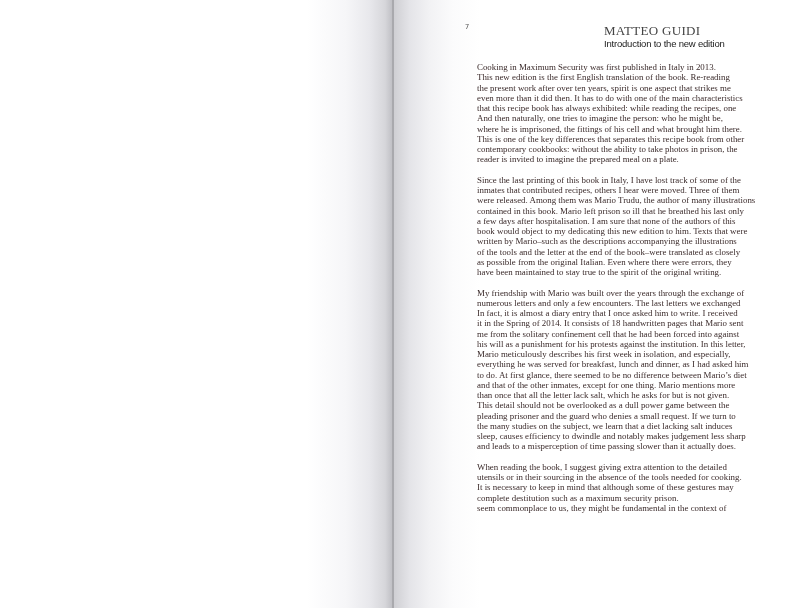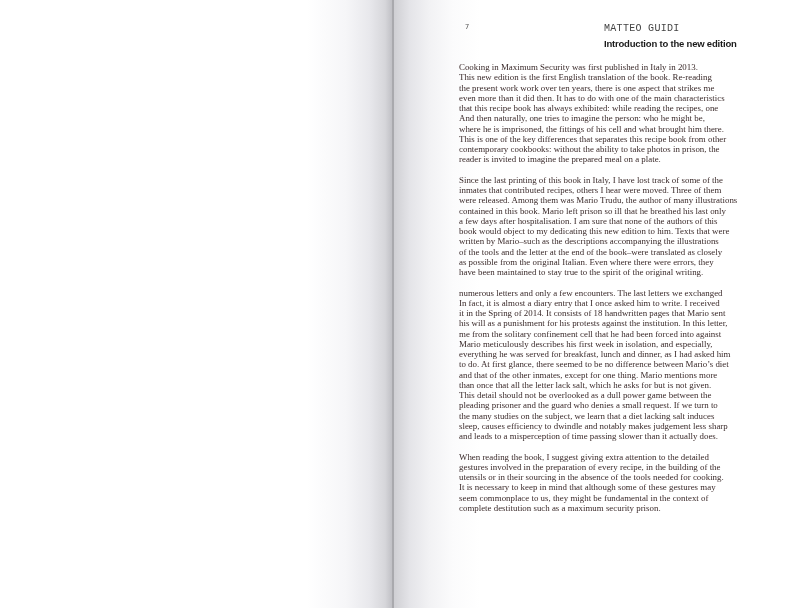--- a/index.html
+++ b/index.html
@@ -19,52 +19,52 @@
   .page-right {
     position: absolute; left: 394px; top: 0; width: 393px; height: 608px;
     background: linear-gradient(to right, #cfcfd3 0%, #e4e4e8 4%, #f2f2f4 9%, #fbfbfc 15%, #ffffff 22%, #ffffff 100%);
   }
   .folio {
     position: absolute; left: 465px; top: 23px;
     font-family: "DejaVu Sans Mono", monospace; font-size: 7px; color: #555;
   }
   .author {
     position: absolute; left: 604px; top: 23px;
-    font-family: Liberation Mono, monospace; font-size: 10px; letter-spacing: 0.3px; color: #444;
+    font-family: Liberation Serif, serif; font-size: 13px; letter-spacing: 0.3px; color: #444;
   }
   .chapter-title {
     position: absolute; left: 604px; top: 38px; margin: 0;
-    font-family: "Liberation Sans", sans-serif; font-size: 9.5px; font-weight: bold;
+    font-family: "Liberation Sans", sans-serif; font-size: 9.5px; font-weight: normal;
     color: #1a1a1a; letter-spacing: -0.2px;
   }
   .body-text {
     position: absolute; left: 459px; top: 62px; width: 280px;
     font-family: "Liberation Serif", serif; font-size: 8.9px; line-height: 10.25px;
     color: #3b2b2b; white-space: nowrap;
   }
   .body-text p { margin: 0 0 10.25px 0; }
-  .body-text .ln { display: block; }
+  .body-text .ln { display: block; margin-left: 18px; }
 </style>
 </head>
 <body>
 
 <div class="spread">
   <div class="page-left"></div>
   <div class="gutter"></div>
   <div class="page-right"></div>
 
   <span class="folio">7</span>
   <span class="author">MATTEO GUIDI</span>
   <h1 class="chapter-title">Introduction to the new edition</h1>
 
   <div class="body-text">
     <p>
       <span class="ln">Cooking in Maximum Security was first published in Italy in 2013.</span>
       <span class="ln">This new edition is the first English translation of the book. Re-reading</span>
-      <span class="ln">the present work work over ten years, there is one aspect that strikes me</span>
+      <span class="ln">the present work after over ten years, spirit is one aspect that strikes me</span>
       <span class="ln">even more than it did then. It has to do with one of the main characteristics</span>
       <span class="ln">that this recipe book has always exhibited: while reading the recipes, one</span>
       <span class="ln">And then naturally, one tries to imagine the person: who he might be,</span>
       <span class="ln">where he is imprisoned, the fittings of his cell and what brought him there.</span>
       <span class="ln">This is one of the key differences that separates this recipe book from other</span>
       <span class="ln">contemporary cookbooks: without the ability to take photos in prison, the</span>
       <span class="ln">reader is invited to imagine the prepared meal on a plate.</span>
     </p>
     <p>
       <span class="ln">Since the last printing of this book in Italy, I have lost track of some of the</span>
@@ -72,38 +72,38 @@
       <span class="ln">were released. Among them was Mario Trudu, the author of many illustrations</span>
       <span class="ln">contained in this book. Mario left prison so ill that he breathed his last only</span>
       <span class="ln">a few days after hospitalisation. I am sure that none of the authors of this</span>
       <span class="ln">book would object to my dedicating this new edition to him. Texts that were</span>
       <span class="ln">written by Mario–such as the descriptions accompanying the illustrations</span>
       <span class="ln">of the tools and the letter at the end of the book–were translated as closely</span>
       <span class="ln">as possible from the original Italian. Even where there were errors, they</span>
       <span class="ln">have been maintained to stay true to the spirit of the original writing.</span>
     </p>
     <p>
+      <span class="ln">My friendship with Mario was built over the years through the exchange of</span>
       <span class="ln">numerous letters and only a few encounters. The last letters we exchanged</span>
       <span class="ln">In fact, it is almost a diary entry that I once asked him to write. I received</span>
       <span class="ln">it in the Spring of 2014. It consists of 18 handwritten pages that Mario sent</span>
+      <span class="ln">me from the solitary confinement cell that he had been forced into against</span>
       <span class="ln">his will as a punishment for his protests against the institution. In this letter,</span>
-      <span class="ln">me from the solitary confinement cell that he had been forced into against</span>
       <span class="ln">Mario meticulously describes his first week in isolation, and especially,</span>
       <span class="ln">everything he was served for breakfast, lunch and dinner, as I had asked him</span>
       <span class="ln">to do. At first glance, there seemed to be no difference between Mario’s diet</span>
       <span class="ln">and that of the other inmates, except for one thing. Mario mentions more</span>
       <span class="ln">than once that all the letter lack salt, which he asks for but is not given.</span>
       <span class="ln">This detail should not be overlooked as a dull power game between the</span>
       <span class="ln">pleading prisoner and the guard who denies a small request. If we turn to</span>
       <span class="ln">the many studies on the subject, we learn that a diet lacking salt induces</span>
       <span class="ln">sleep, causes efficiency to dwindle and notably makes judgement less sharp</span>
       <span class="ln">and leads to a misperception of time passing slower than it actually does.</span>
     </p>
     <p>
       <span class="ln">When reading the book, I suggest giving extra attention to the detailed</span>
-      <span class="ln">gestures involved in the preparation of every recipe, in the building of the</span>
       <span class="ln">utensils or in their sourcing in the absence of the tools needed for cooking.</span>
       <span class="ln">It is necessary to keep in mind that although some of these gestures may</span>
+      <span class="ln">complete destitution such as a maximum security prison.</span>
       <span class="ln">seem commonplace to us, they might be fundamental in the context of</span>
-      <span class="ln">complete destitution such as a maximum security prison.</span>
     </p>
   </div>
 </div>
 
 </body></html>

